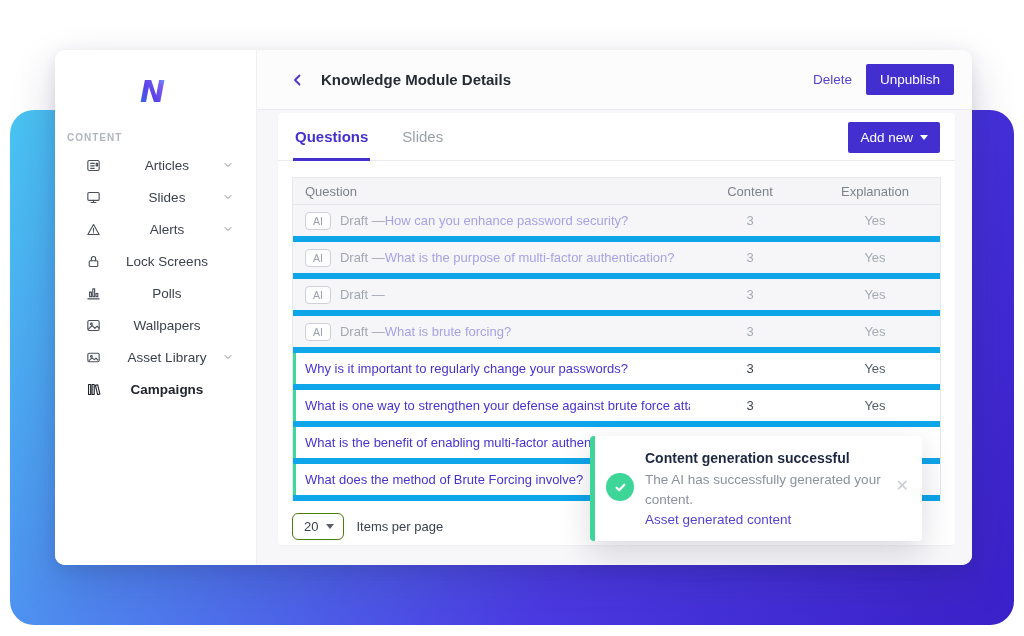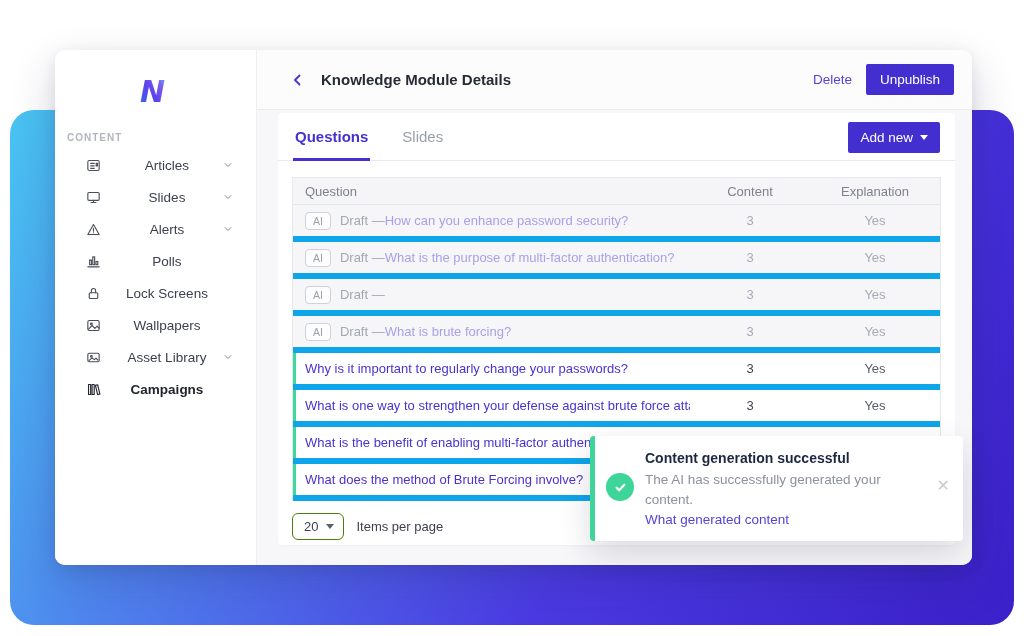--- a/index.html
+++ b/index.html
@@ -71,21 +71,21 @@
   .trow.draft .col-a, .trow.draft .col-e { color:#a6abb6; }
   .trow.published .col-a { color:#3f4553; }
   .trow.published .col-e { color:#555d69; }
   
   .pagination { display:flex; align-items:center; gap:12px; margin:12px 14px 0 14px; }
   .page-size-select { display:flex; align-items:center; gap:8px; border:1px solid #4d7c0f; border-radius:6px; padding:5px 9px 5px 11px; font-size:13px; color:#3c414d; cursor:pointer; background:#fff; }
   .page-size-select .caret-down { border-top-color:#5a5f6a; }
   .pagination-label { font-size:13px; color:#3c414d; }
   
   .toast {
-    position:absolute; left:590px; top:436px; width:373px; min-height:100px;
+    position:absolute; left:590px; top:436px; width:332px; min-height:100px;
     background:#fff; border-radius:4px; border-left:5px solid #3ed598;
     box-shadow:0 12px 32px rgba(30,30,70,.16); z-index:50;
     padding:14px 40px 14px 50px;
   }
   .toast-check { position:absolute; left:11px; top:37px; width:28px; height:28px; border-radius:50%; background:#3ed598; display:flex; align-items:center; justify-content:center; color:#fff; }
   .toast-title { font-size:14px; font-weight:700; color:#1c2740; margin-bottom:4px; }
   .toast-body { font-size:13.5px; color:#8b919e; line-height:1.45; }
   .toast-link { font-size:13.5px; color:#5443d6; margin-top:3px; cursor:pointer; }
   .toast-close { position:absolute; right:13px; top:42px; color:#c8ccd3; font-size:16px; cursor:pointer; line-height:1; }
   svg.def-store { position:absolute; width:0; height:0; }
@@ -202,32 +202,32 @@
         <svg class="sicon">
             <use href="#icon-alerts"></use>
           </svg>
         <span class="slabel">Alerts</span>
         <svg class="chev">
             <use href="#icon-chevron-down"></use>
           </svg>
       </div>
         <div class="side-item">
         <svg class="sicon">
+            <use href="#icon-lock"></use>
+          </svg>
+        <span class="slabel">Lock Screens</span>
+        <svg class="chev" style="visibility: hidden;">
+            <use href="#icon-chevron-down"></use>
+          </svg>
+      </div>
+        <div class="side-item">
+        <svg class="sicon">
             <use href="#icon-polls"></use>
           </svg>
         <span class="slabel">Polls</span>
-        <svg class="chev" style="visibility: hidden;">
-            <use href="#icon-chevron-down"></use>
-          </svg>
-      </div>
-        <div class="side-item">
-        <svg class="sicon">
-            <use href="#icon-lock"></use>
-          </svg>
-        <span class="slabel">Lock Screens</span>
         <svg class="chev" style="visibility: hidden;">
             <use href="#icon-chevron-down"></use>
           </svg>
       </div>
         <div class="side-item">
         <svg class="sicon">
             <use href="#icon-wallpapers"></use>
           </svg>
         <span class="slabel">Wallpapers</span>
         <svg class="chev" style="visibility: hidden;">
@@ -381,15 +381,15 @@
 </div>
 
 <div class="toast">
   <span class="toast-check">
     <svg width="17" height="17">
         <use href="#icon-check"></use>
       </svg>
   </span>
   <div class="toast-title">Content generation successful</div>
   <div class="toast-body">The AI has successfully generated your content.</div>
-  <div class="toast-link">What generated content</div>
+  <div class="toast-link">Asset generated content</div>
   <span class="toast-close">✕</span>
 </div>
 
 </body></html>

